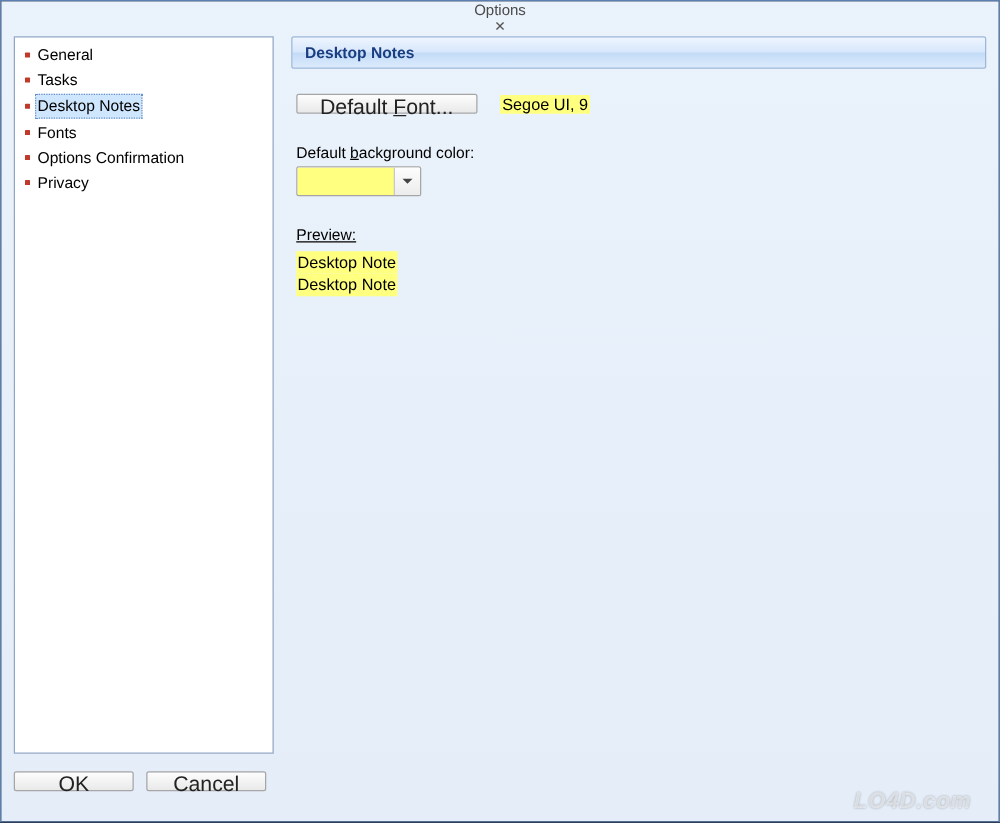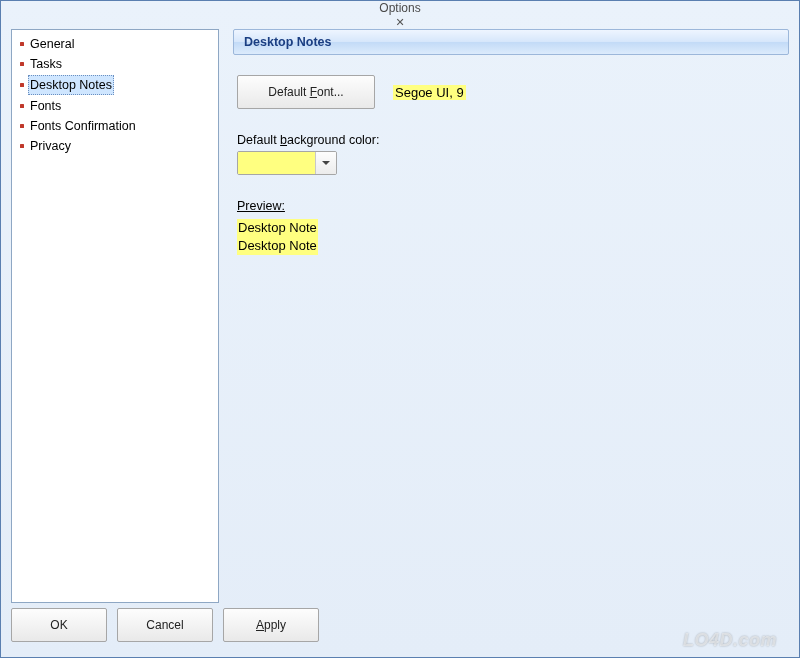--- a/index.html
+++ b/index.html
@@ -101,27 +101,27 @@
     position: relative;
   }
   .row {
     display: flex;
     align-items: center;
     gap: 18px;
     margin-bottom: 8px;
   }
   .spacer { height: 10px; }
   .btn {
-    height: 34px;
+    height: 16px;
     min-width: 88px;
     padding: 0 18px;
     background: linear-gradient(#fdfdfd, #e9e9e9);
     border: 1px solid #a6a6a6;
     font-family: inherit;
-    font-size: 12px;
+    font-size: 17px;
     color: #222;
     cursor: default;
     border-radius: 2px;
   }
   .btn.default-font { min-width: 138px; }
   .underline-letter { text-decoration: underline; }
   .font-name {
     background: #ffff80;
     padding: 0 2px;
     font-size: 13px;
@@ -210,21 +210,21 @@
           <div class="side-item selected">
             <span class="bullet"></span>
             <span class="label">Desktop Notes</span>
           </div>
           <div class="side-item">
             <span class="bullet"></span>
             <span class="label">Fonts</span>
           </div>
           <div class="side-item">
             <span class="bullet"></span>
-            <span class="label">Fonts Confirmation</span>
+            <span class="label">Options Confirmation</span>
           </div>
           <div class="side-item">
             <span class="bullet"></span>
             <span class="label">Privacy</span>
           </div>
         </div>
 
       <div class="main">
         <div class="panel-header">
           <span>Desktop Notes</span>
@@ -260,20 +260,17 @@
               </div>
           </div>
 
         </div>
       </div>
     </div>
 
     <div class="dialog-buttons">
       <button class="btn">OK</button>
       <button class="btn">Cancel</button>
-      <button class="btn">
-        <span class="underline-letter">A</span><span>pply</span>
-      </button>
     </div>
   </div>
 
   <div class="watermark">LO4D.com</div>
 </div>
 
 </body></html>

